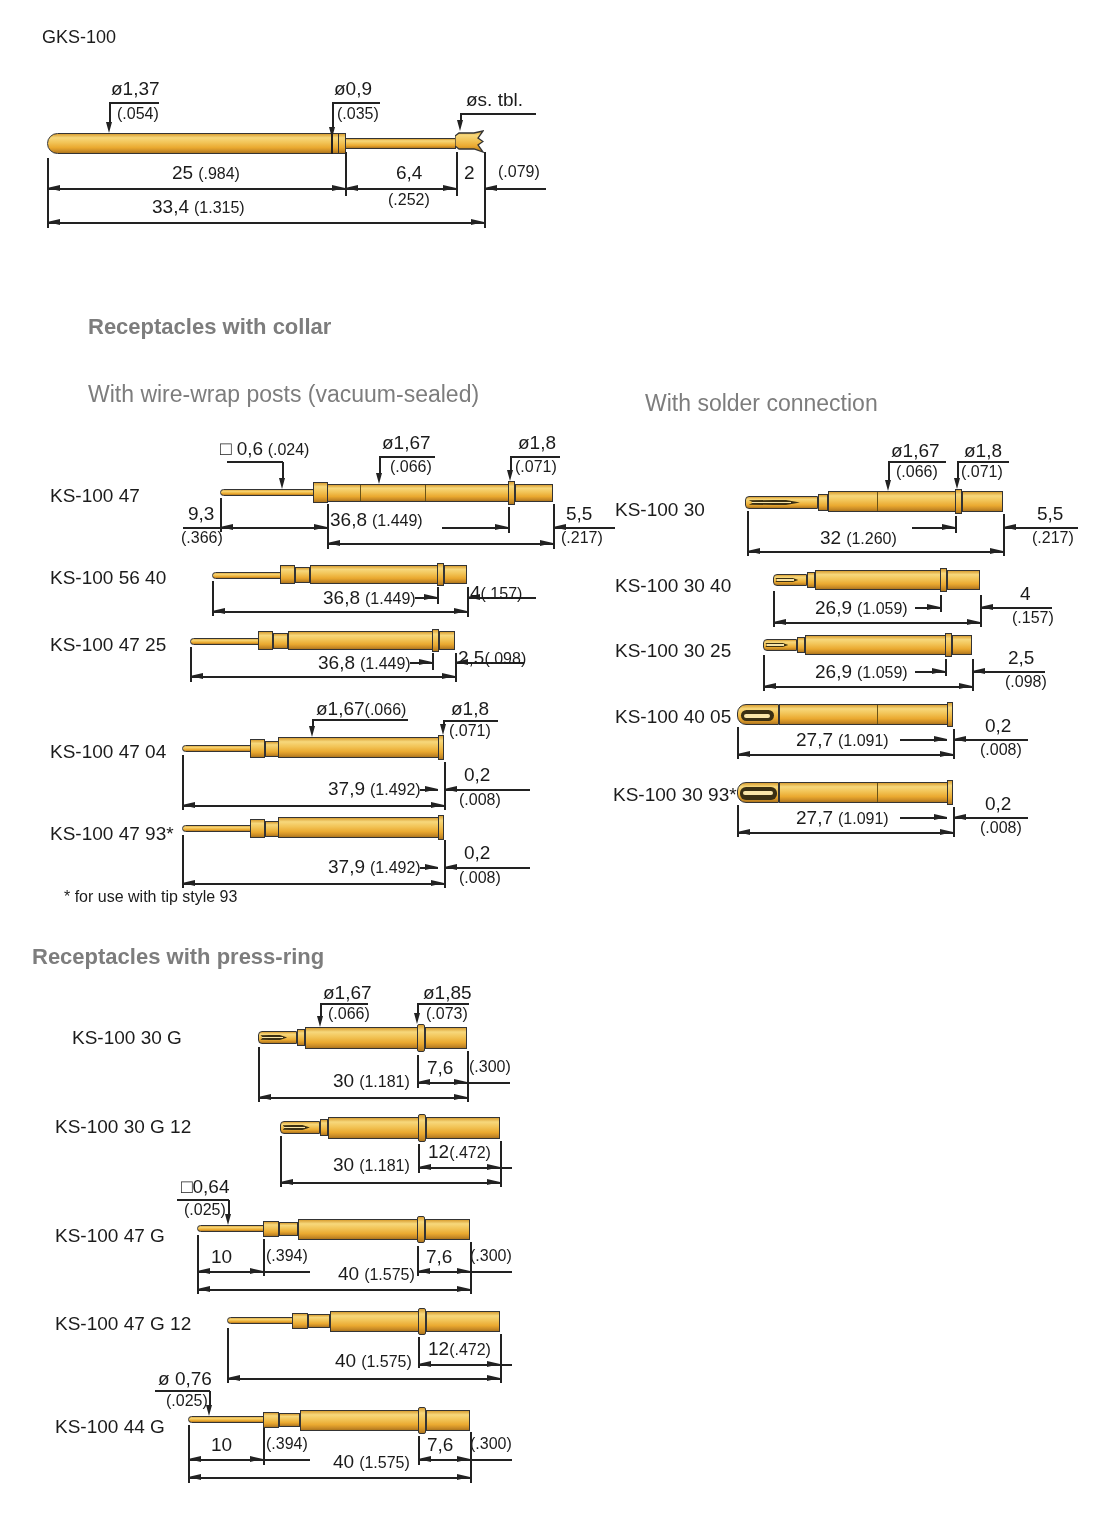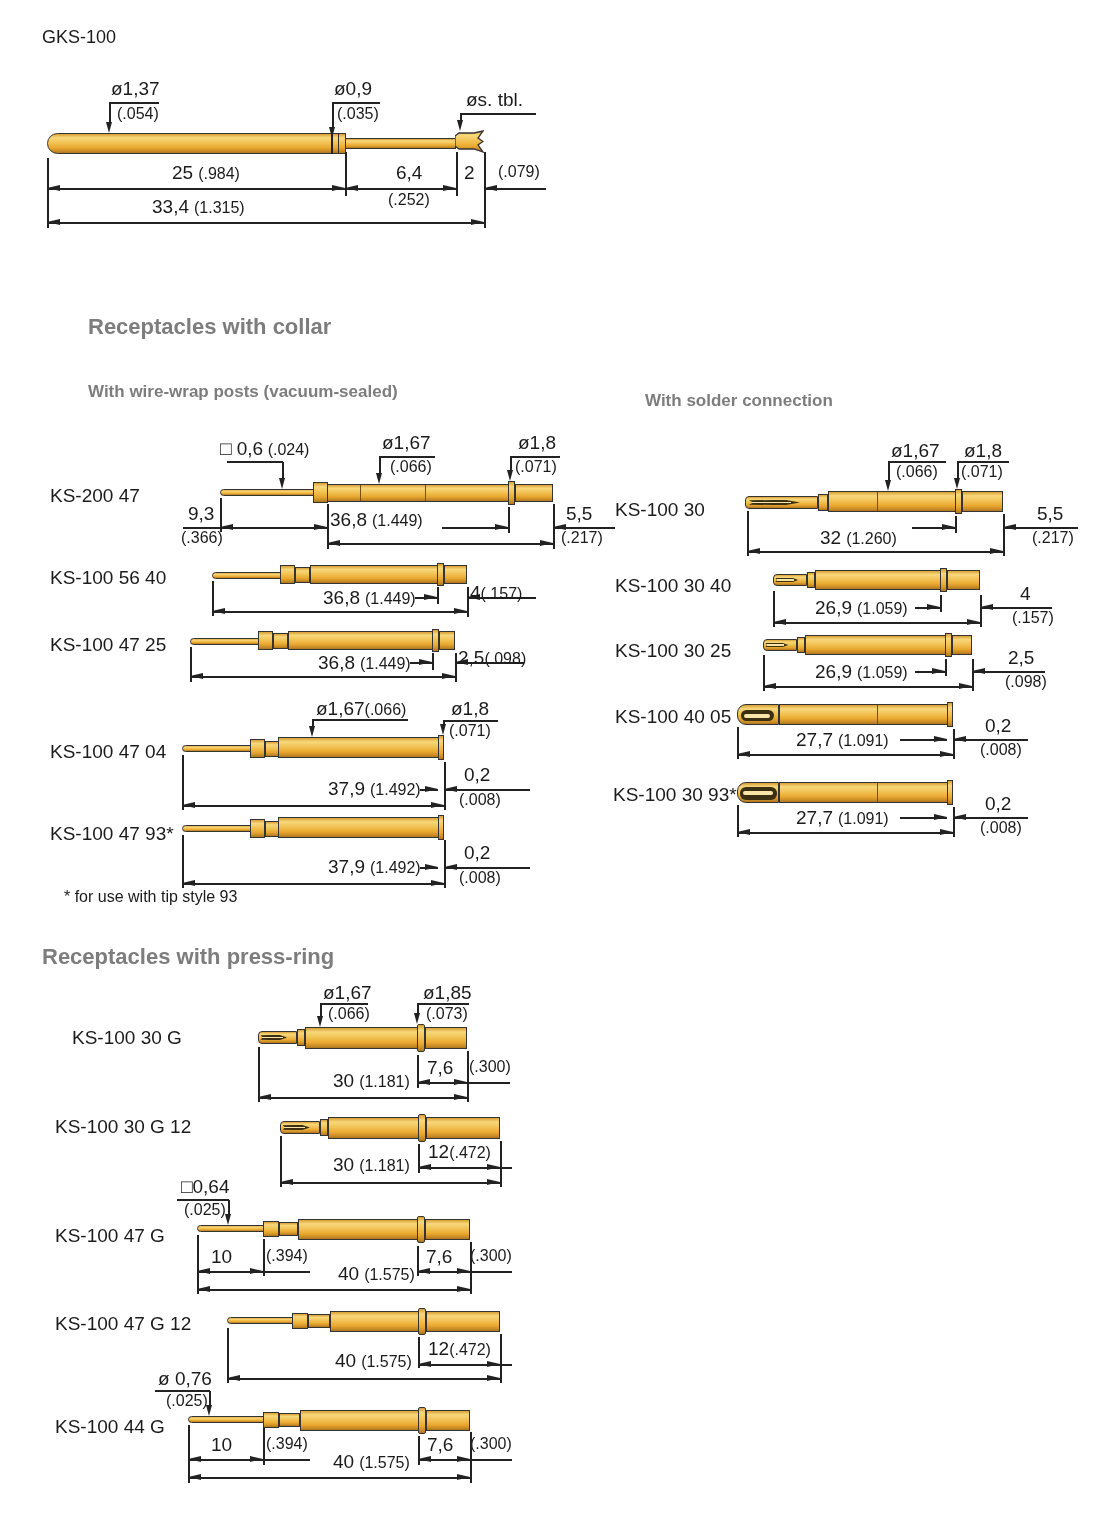--- a/index.html
+++ b/index.html
@@ -4,21 +4,21 @@
 <style>
   html,body{margin:0;padding:0;background:#fff}
   .stage{position:relative;width:1109px;height:1532px;background:#ffffff;overflow:hidden;
          font-family:"Liberation Sans","DejaVu Sans",sans-serif}
   .t{position:absolute;white-space:nowrap;line-height:1;color:#1b1b1b}
   .mm{font-size:19px}
   .in{font-size:16px}
   .gap .in{margin-left:5px}
   .lab{font-size:19px}
   .hd{font-size:22px;font-weight:700;color:#7d7d7d}
-  .hd2{font-size:17px;font-weight:700;color:#7d7d7d}
+  .hd2{font-size:23px;font-weight:400;color:#7d7d7d}
   .fn{font-size:16px}
   .hl{position:absolute;height:1.5px;background:#222}
   .vl{position:absolute;width:1.5px;background:#222}
   .sg{position:absolute;width:1.4px;background:#6b5315}
   .aw{position:absolute;width:0;height:0;border-style:solid;border-width:3.5px 13px 3.5px 0;border-color:transparent #222 transparent transparent}
   .ae{position:absolute;width:0;height:0;border-style:solid;border-width:3.5px 0 3.5px 13px;border-color:transparent transparent transparent #222}
   .as{position:absolute;width:0;height:0;border-style:solid;border-width:11px 3.5px 0 3.5px;border-color:#222 transparent transparent transparent}
   .gp{position:absolute;box-sizing:border-box;border:1.3px solid #343434;
       background:linear-gradient(180deg,#d99f33 0%,#f7d87c 20%,#f2c457 45%,#eaa930 72%,#c98b26 90%,#ad761e 100%)}
   .rl{border-radius:4px 0 0 4px}
@@ -97,24 +97,24 @@
       <span class="mm">33,4</span><span class="in">(1.315)</span></div>
     <div class="hl" style="left:47px;top:222px;width:437px"></div>
     <div class="aw" style="left:47px;top:219px"></div>
     <div class="ae" style="left:471px;top:219px"></div>
   </div>
 
   <div class="t hd" style="left:88px;top:316px">Receptacles with collar</div>
   <div class="t hd2" style="left:88px;top:383px">With wire-wrap posts (vacuum-sealed)</div>
   <div class="t hd2" style="left:645px;top:392px">With solder connection</div>
   <div class="t fn" style="left:64px;top:889px">* for use with tip style 93</div>
-  <div class="t hd" style="left:42px;top:946px">Receptacles with press-ring</div>
-
-  <div>
-    <div class="t lab" style="left:50px;top:486px">KS-200 47</div>
+  <div class="t hd" style="left:32px;top:946px">Receptacles with press-ring</div>
+
+  <div>
+    <div class="t lab" style="left:50px;top:486px">KS-100 47</div>
     <div class="gp rl" style="left:220px;top:489px;width:94px;height:7px"></div>
     <div class="gp" style="left:313px;top:482px;width:15px;height:21px"></div>
     <div class="gp" style="left:327px;top:484px;width:182px;height:18px"></div>
     <div class="sg" style="left:360px;top:485px;height:16px"></div>
     <div class="sg" style="left:425px;top:485px;height:16px"></div>
     <div class="gp" style="left:508px;top:481px;width:7px;height:24px"></div>
     <div class="gp" style="left:515px;top:484px;width:38px;height:18px"></div>
     <div class="t" style="left:220px;top:439px">
       <span class="mm">□ 0,6</span> <span class="in">(.024)</span></div>
     <div class="hl" style="left:227px;top:461px;width:56px"></div>

